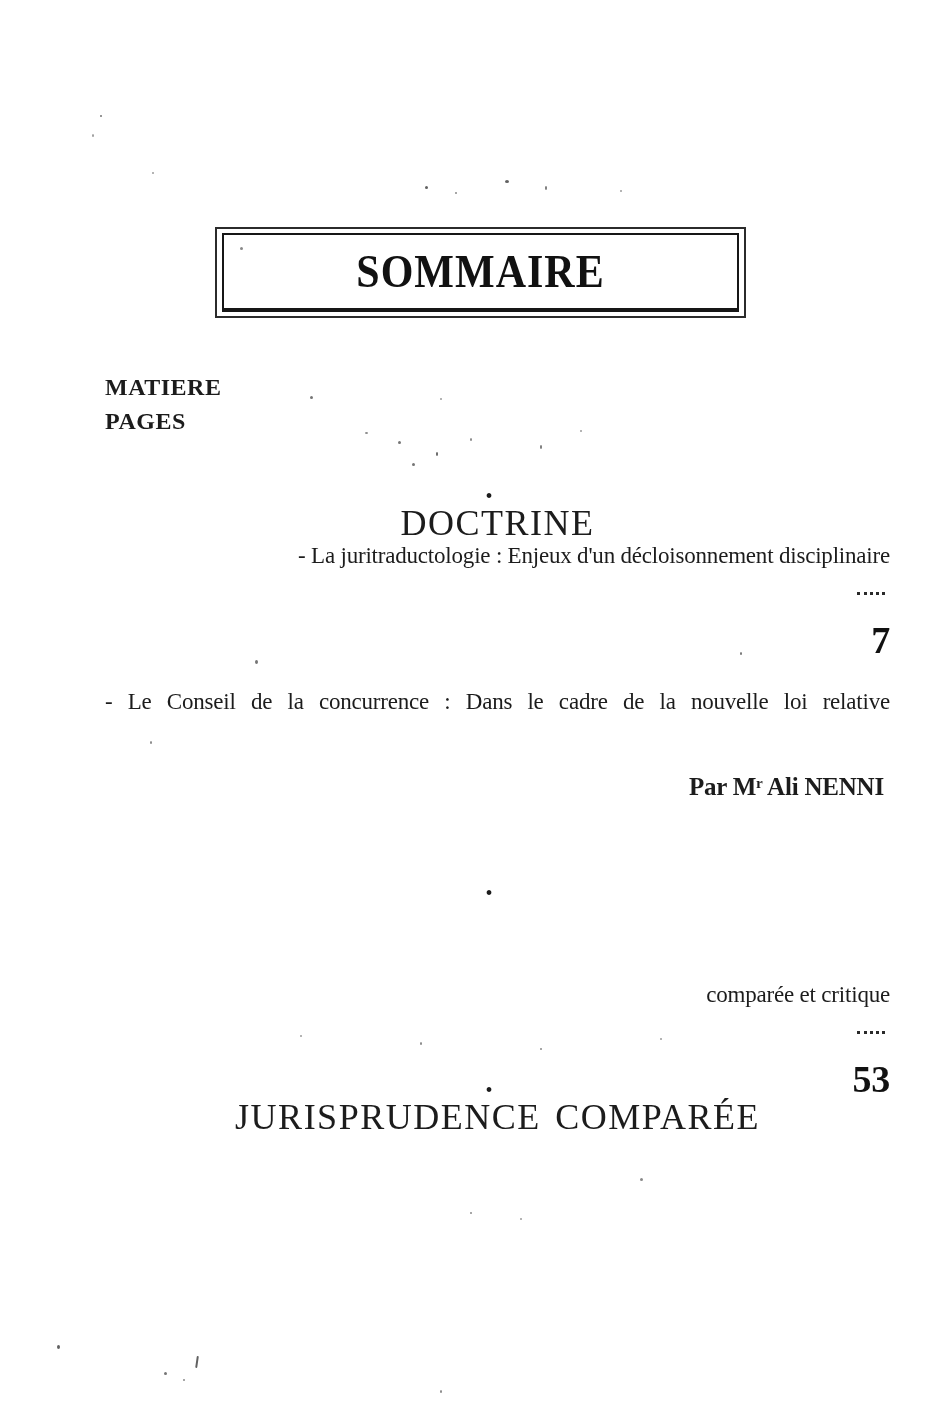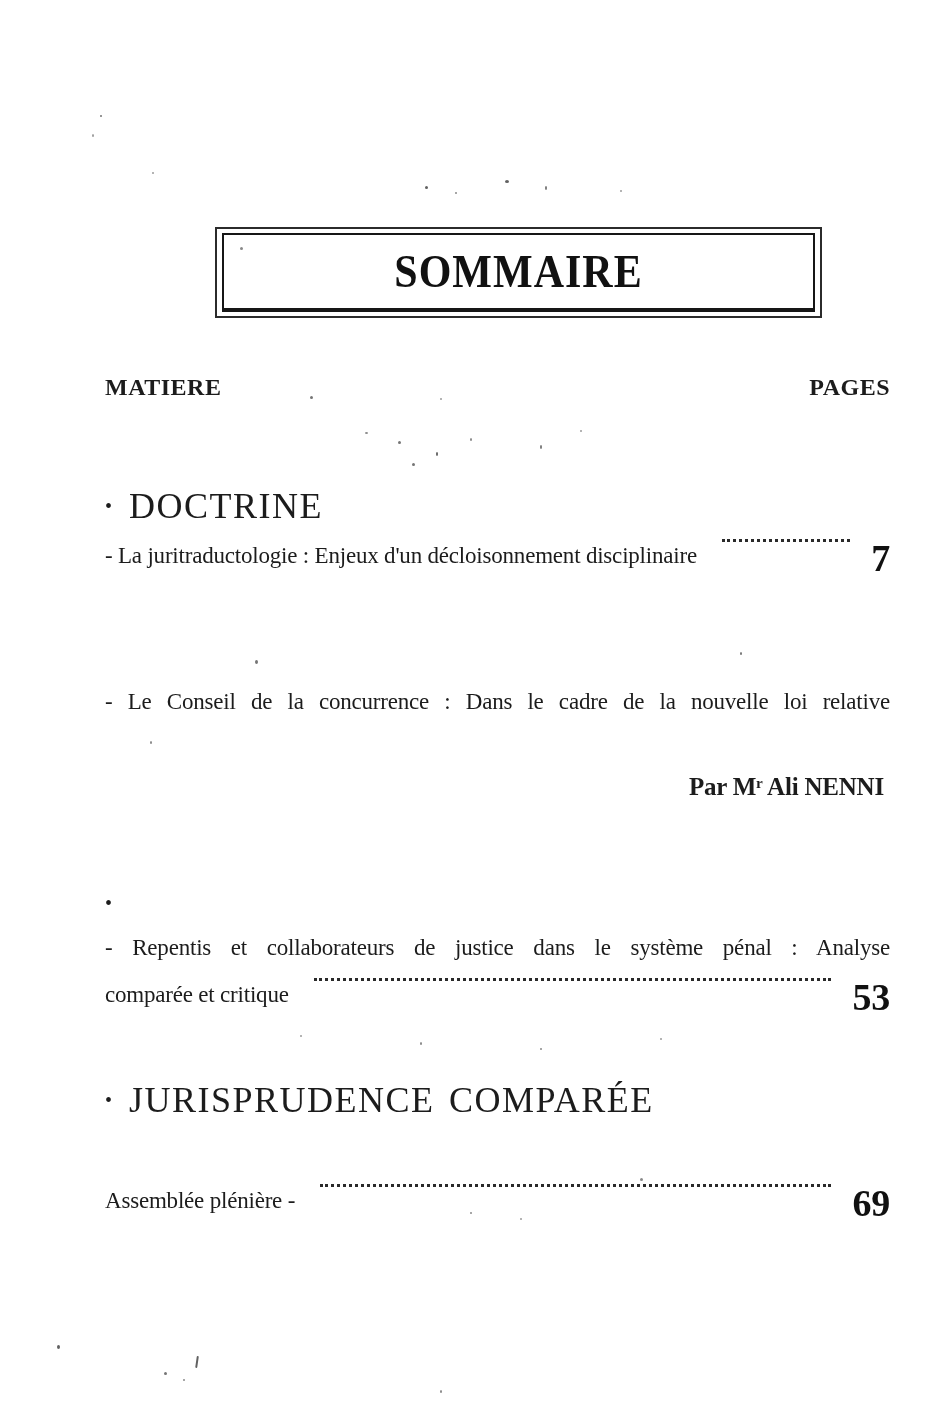--- a/index.html
+++ b/index.html
@@ -11,21 +11,21 @@
     background: #ffffff;
     overflow: hidden;
     font-family: "Liberation Serif", serif;
     color: #1c1c1c;
   }
 
   
   .title-box {
     position: absolute;
     left: 215px; top: 227px;
-    width: 607px; height: 91px;
+    width: 531px; height: 91px;
     box-sizing: border-box;
     border: 2px solid #2b2b2b;
     padding: 4px 5px;
   }
   .title-inner {
     width: 100%; height: 100%;
     box-sizing: border-box;
     border: 2px solid #161616;
     border-bottom-width: 4px;
     display: flex; align-items: center; justify-content: center;
@@ -40,20 +40,21 @@
 
   
   .row {
     position: absolute;
     left: 105px;
     width: 785px;
     height: 40px;
     font-size: 23px;
     letter-spacing: -0.2px;
     line-height: 34px;
+    flex-direction: column;
   }
 
   .cols-row {
     top: 370px;
     display: flex;
     justify-content: space-between;
     font-weight: bold;
     font-size: 24px;
     letter-spacing: 0.5px;
   }
@@ -76,21 +77,21 @@
     word-spacing: 4px;
   }
 
   .jrow {
     text-align: justify;
     text-align-last: justify;
     overflow: hidden;
     white-space: normal;
   }
 
-  .leader-row { display: flex; align-items: flex-start; gap: 16px; }
+  .leader-row { display: flex; align-items: flex-end; gap: 16px; }
   .leader-row .t { white-space: nowrap; padding-bottom: 3px; }
   .leader {
     flex: 1;
     min-width: 28px;
     border-bottom: 3px dotted #2a2a2a;
     margin: 0 5px 10px 9px;
   }
   .pagenum {
     font-size: 38px;
     font-weight: bold;
@@ -146,41 +147,33 @@
 
 
   <div class="row author-row" style="top:770px">
     <span>Par Mʳ Ali NENNI</span>
   </div>
 
   <div class="row section-heading" style="top:883px">
     <span class="bullet">•</span>
   </div>
 
-  <div class="row jrow" style="top:931px">
-    <span>- Repentis et collaborateurs de justice dans le système pénal : Analyse</span>
-  </div>
 
   <div class="row leader-row" style="top:978px">
     <span class="t">comparée et critique</span>
     <span class="leader"></span>
     <span class="pagenum">53</span>
   </div>
 
   <div class="row section-heading" style="top:1080px">
     <span class="bullet">•</span>
     <span class="heading-text">JURISPRUDENCE COMPARÉE</span>
   </div>
 
 
-  <div class="row leader-row" style="top:1184px">
-    <span class="t">Assemblée plénière -</span>
-    <span class="leader"></span>
-    <span class="pagenum">69</span>
-  </div>
 
   <div>
     <div class="speckle" style="left:100px;top:115px;width:2px;height:2px;opacity:.7"></div>
     <div class="speckle" style="left:92px;top:134px;width:2px;height:3px;opacity:.5"></div>
     <div class="speckle" style="left:152px;top:172px;width:2px;height:2px;opacity:.5"></div>
     <div class="speckle" style="left:240px;top:247px;width:3px;height:3px;opacity:.6"></div>
     <div class="speckle" style="left:425px;top:186px;width:3px;height:3px;opacity:.8"></div>
     <div class="speckle" style="left:455px;top:192px;width:2px;height:2px;opacity:.6"></div>
     <div class="speckle" style="left:505px;top:180px;width:4px;height:3px;opacity:.8"></div>
     <div class="speckle" style="left:545px;top:186px;width:2px;height:4px;opacity:.7"></div>

